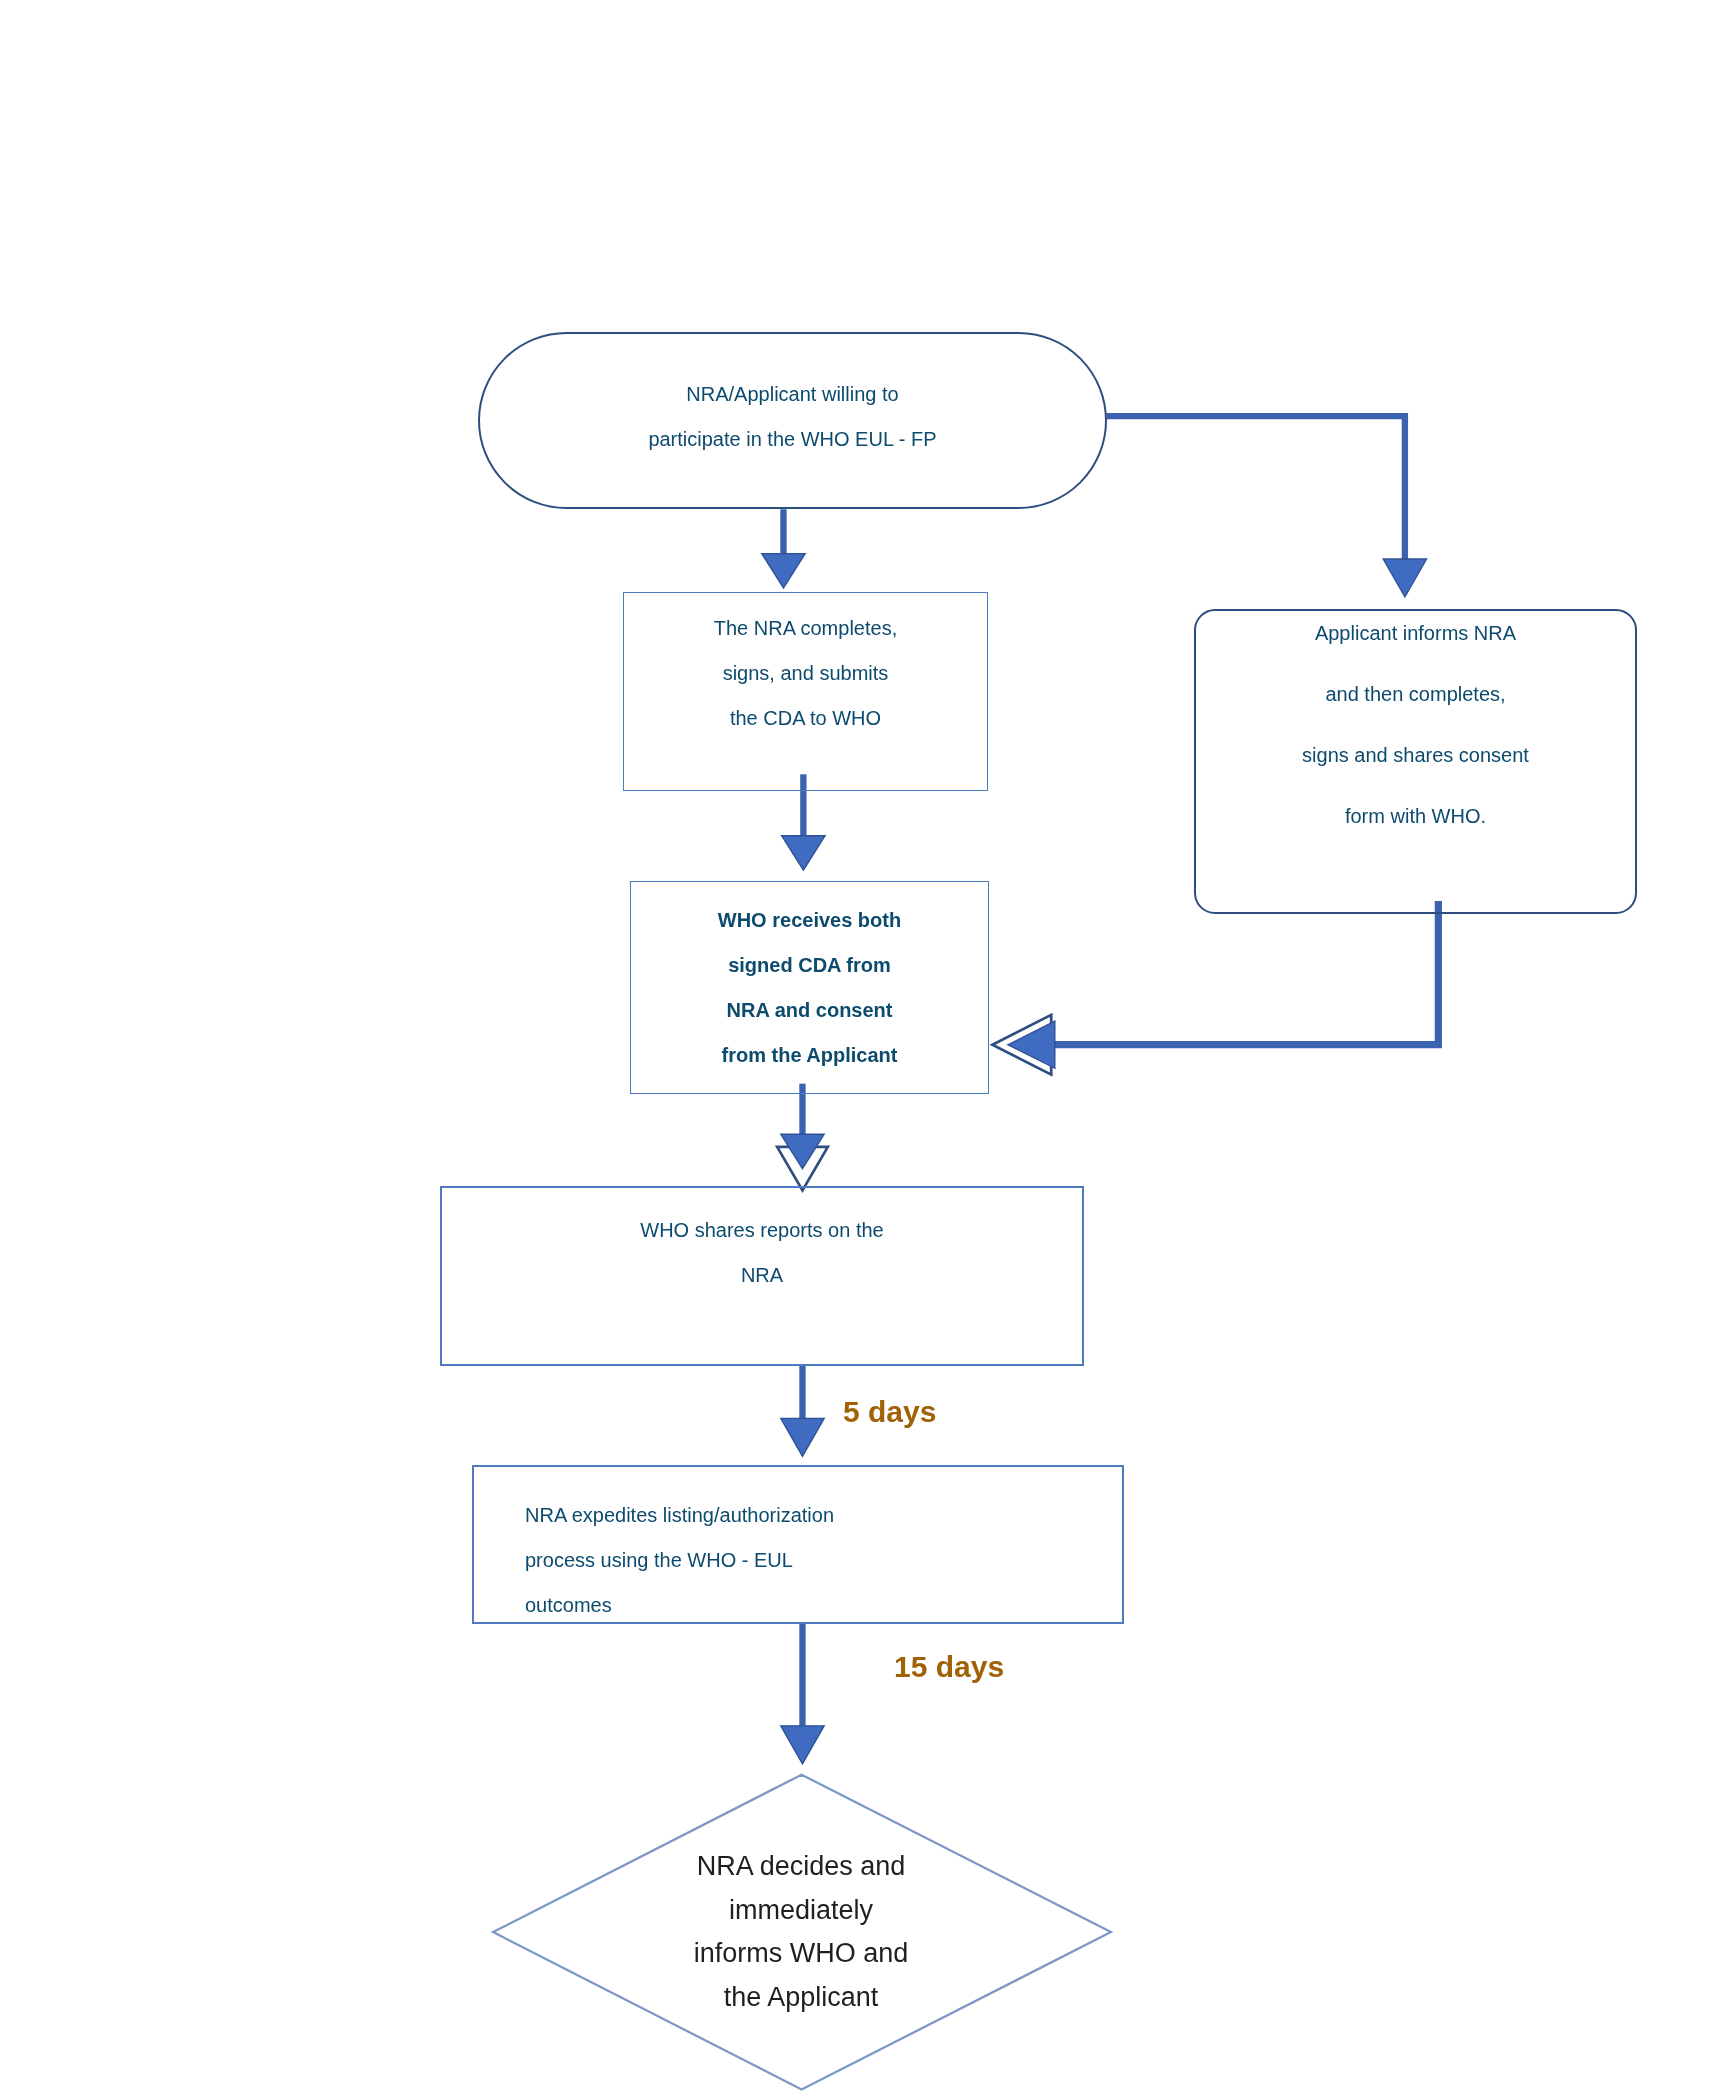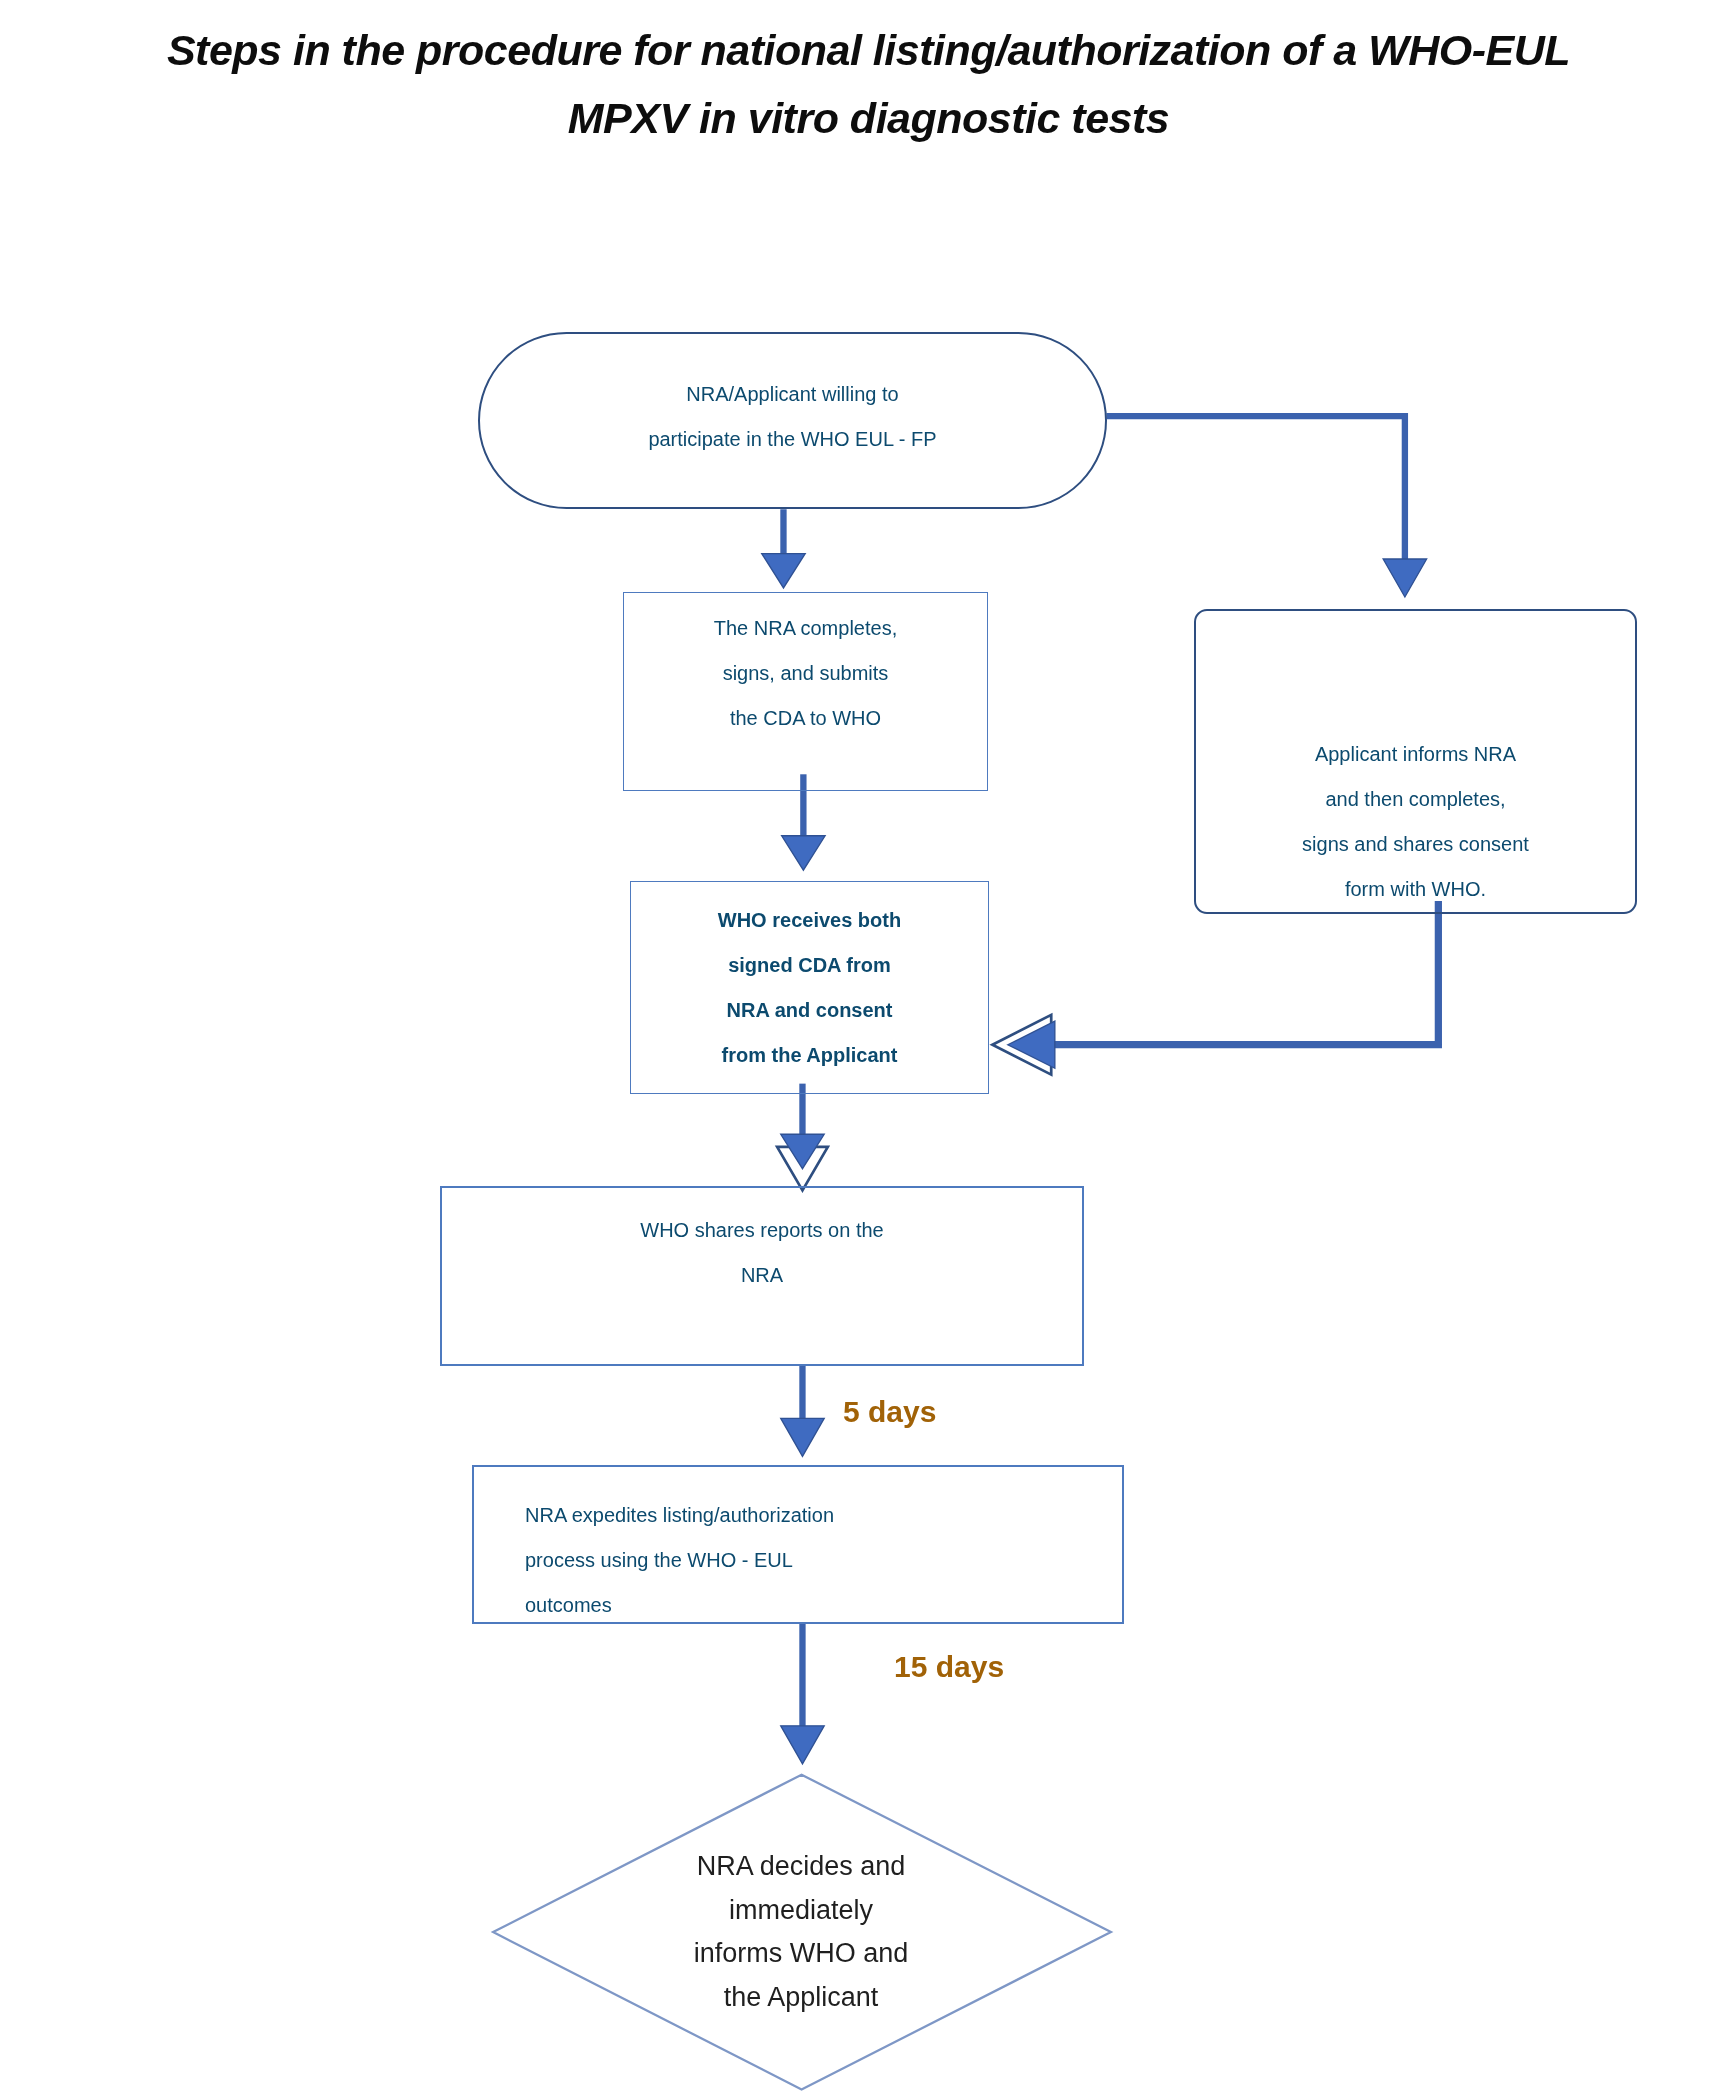--- a/index.html
+++ b/index.html
@@ -30,22 +30,23 @@
   }
   .node .ln{line-height:45px;white-space:nowrap;}
   .terminator{
     border:2.3px solid #2e4e80;
     border-radius:89px;
     justify-content:flex-start;
     padding-top:38px;
   }
   .alt-process{
     border:2.3px solid #2e4e80;
-    border-radius:13px;
-    justify-content:flex-end;
+    border-radius:21px;
+    justify-content:flex-start;
+    gap:16px;
   }
   .process{
     border:1.8px solid #4e7abf;
     justify-content:flex-start;
   }
   .process.thick{border-width:2.7px;}
   .decision-text{
     position:absolute;z-index:1;
     display:flex;flex-direction:column;align-items:center;justify-content:space-between;
     color:#1f1f1f;font-size:27px;text-align:center;
@@ -68,24 +69,20 @@
   }
   #node-nra-decides{left:602px;top:1845px;width:398px;height:174px;}
   #label-5-days{left:843px;top:1395px;}
   #label-15-days{left:894px;top:1650px;}
 </style>
 </head>
 <body>
 
 <div class="page">
 
-  <div class="title">
-    <div>Steps in the procedure for national listing/authorization of a WHO-EUL</div>
-    <div>MPXV in vitro diagnostic tests</div>
-  </div>
 
   <svg class="canvas" width="1737" height="2094" viewBox="0 0 1920 2315">
 
     <path d="M866 563 V616" stroke="#3b62ae" stroke-width="7" fill="none"></path>
     <polygon points="842,612 890,612 866,650" fill="#3f6bc1" stroke="#2f5193" stroke-width="1.5"></polygon>
 
     <path d="M1223 460 H1553 V622" stroke="#3b62ae" stroke-width="7" fill="none"></path>
     <polygon points="1529,618 1577,618 1553,660" fill="#3f6bc1" stroke="#2f5193" stroke-width="1.5"></polygon>
 
     <path d="M888 856 V928" stroke="#3b62ae" stroke-width="7" fill="none"></path>

